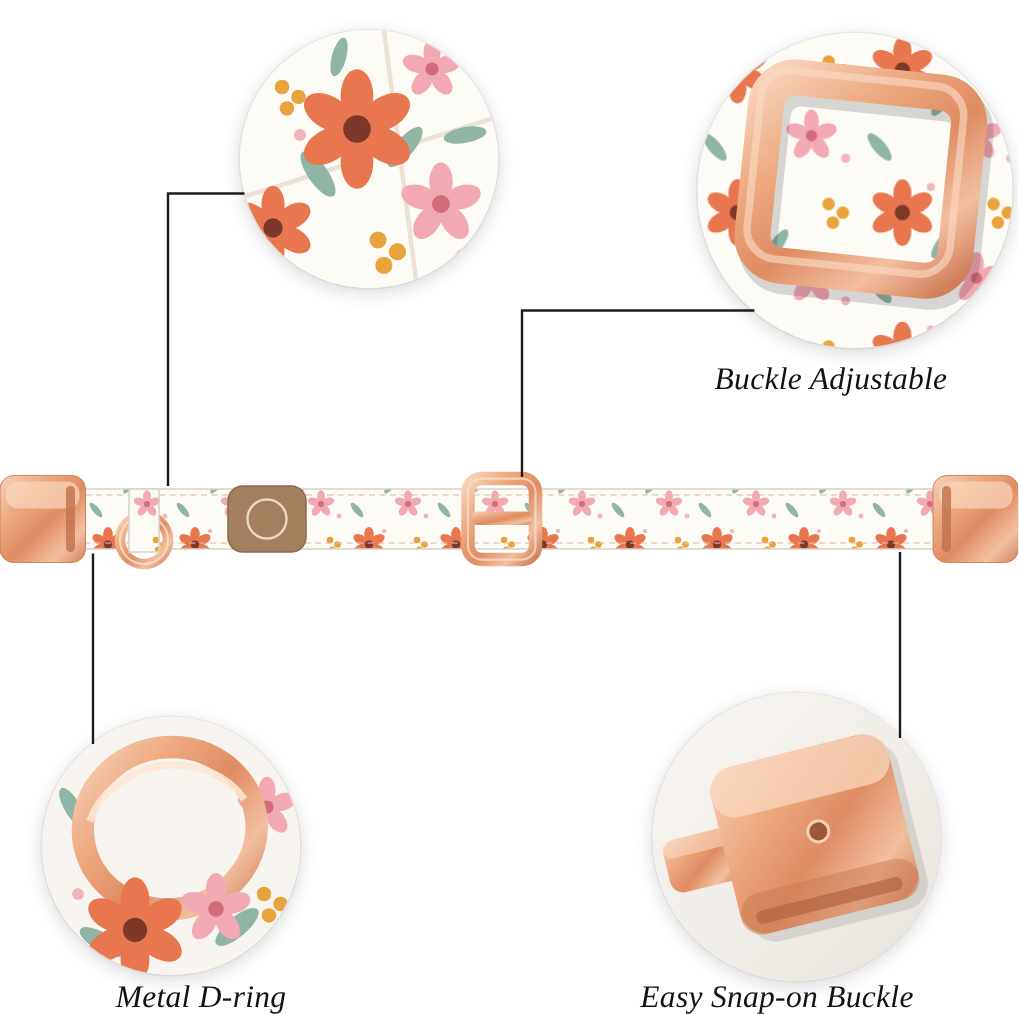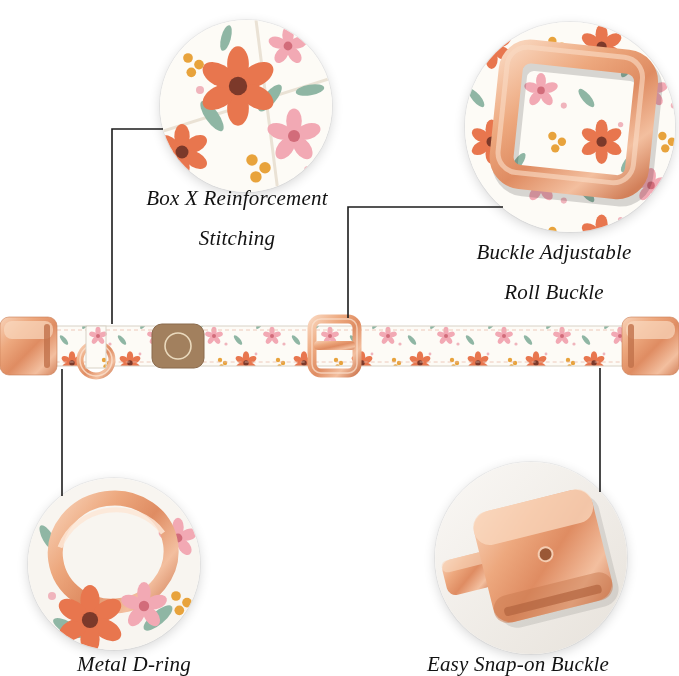--- a/index.html
+++ b/index.html
@@ -190,27 +190,22 @@
         <rect x="8" y="78" width="48" height="12" rx="6" fill="#f9d8bf" opacity="0.6"></rect>
         <rect x="48" y="40" width="122" height="114" rx="18" fill="url(#rg)"></rect>
         <rect x="48" y="40" width="122" height="34" rx="16" fill="#f9d8bf" opacity="0.75"></rect>
         <rect x="48" y="126" width="122" height="28" rx="14" fill="#c97950" opacity="0.5"></rect>
         <rect x="58" y="138" width="100" height="9" rx="4" fill="#b2643e" opacity="0.7"></rect>
         <circle cx="112" cy="96" r="7" fill="#9a5836" stroke="#f5cdb2" stroke-width="2"></circle>
       </g>
     </svg>
   </div>
 
-  <div class="label label-stitching">
-    <div>Box X Reinforcement</div>
-    <div>Stitching</div>
-  </div>
   <div class="label label-roll">
     <div>Buckle Adjustable</div>
-    <div>Roll Buckle</div>
   </div>
   <div class="label label-dring">
     <div>Metal D-ring</div>
   </div>
   <div class="label label-snap">
     <div>Easy Snap-on Buckle</div>
   </div>
 
 </div>
 

